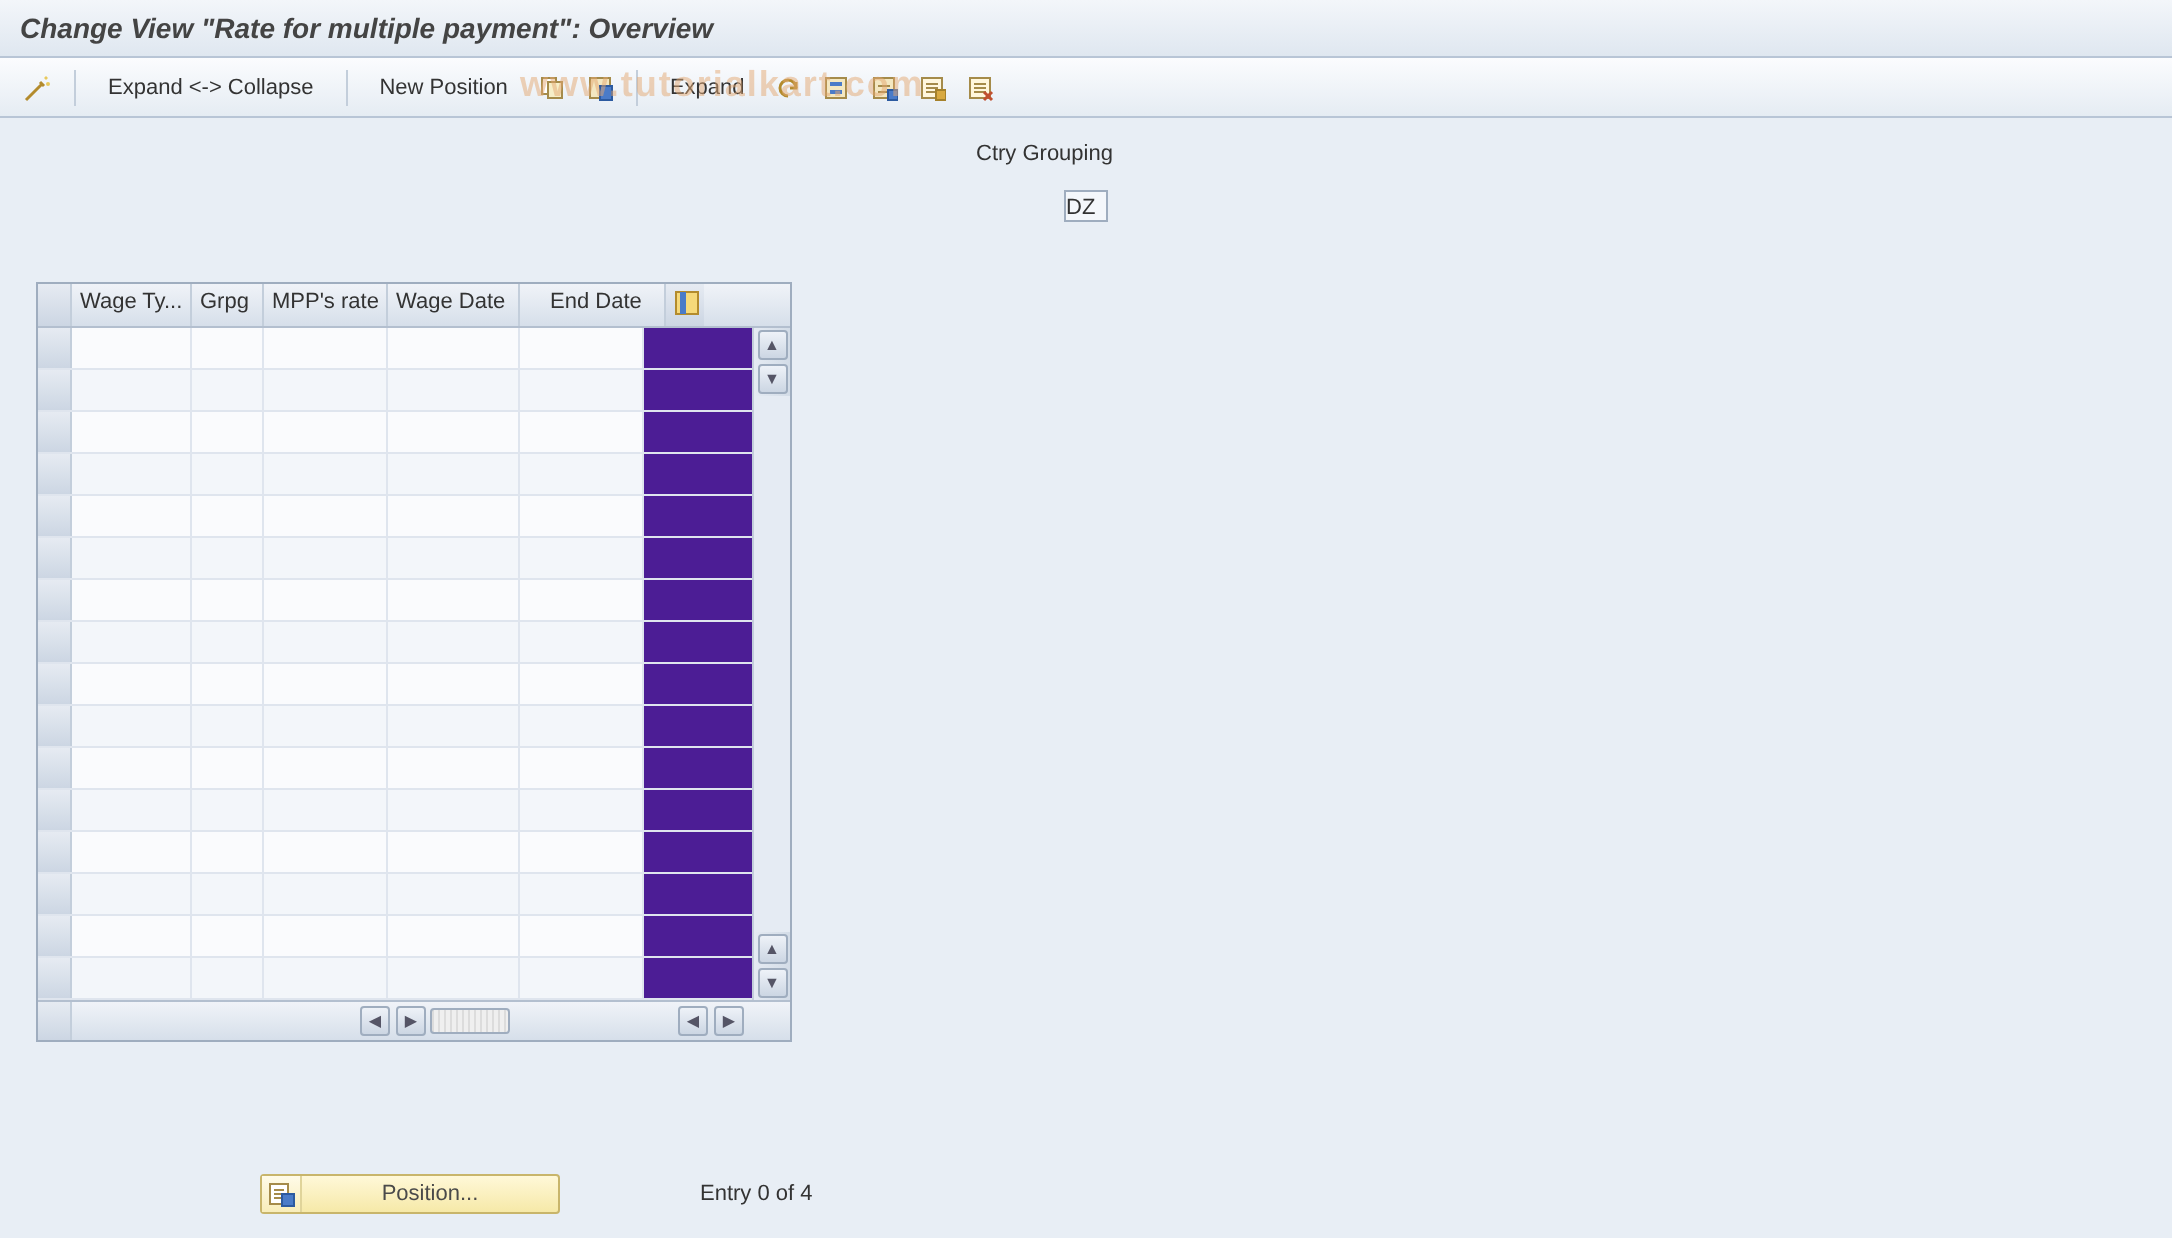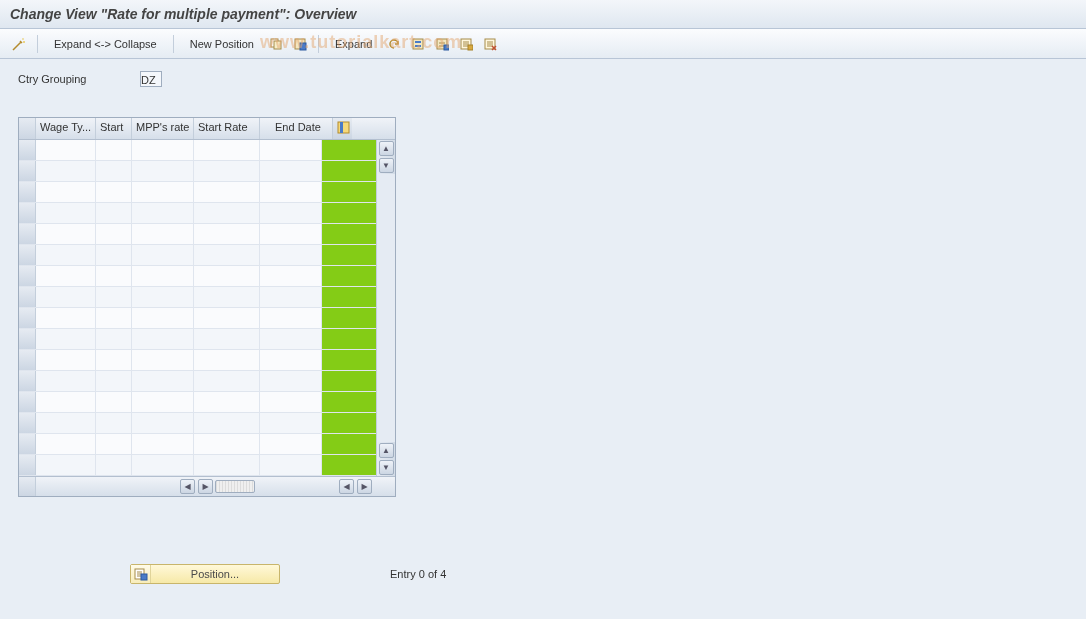--- a/index.html
+++ b/index.html
@@ -59,35 +59,36 @@
       letter-spacing: 1px;
       pointer-events:none;
       font-family: Liberation Sans, sans-serif;
     }
     .content-area {
       padding: 12px 18px;
     }
     .form-row {
       display: flex; align-items: center; gap: 12px;
       margin-bottom: 20px;
+      flex-direction: column;
     }
     .form-label { width: 110px; color:#333; }
     .form-value-box {
       border: 1px solid #9fadbf;
       background: #f4f7fb;
       padding: 1px 0;
       min-width: 22px; height: 16px;
       font-size: 11px;
       line-height:14px;
     }
     
     .grid-wrap {
       margin-top: 30px;
       border: 1px solid #9fadbf;
-      background: #84cc16;
+      background: #4c1d95;
       width: 378px;
       position: relative;
     }
     .grid-head {
       display:flex;
       background: linear-gradient(#f0f3f8,#d6dfea);
       border-bottom: 1px solid #b3bfcf;
       height: 22px;
     }
     .grid-head .hcell {
@@ -166,22 +167,22 @@
       border:1px solid #9fadbf;
       background:repeating-linear-gradient(90deg,#dcdcdc 0 1px,#efefef 1px 3px);
       border-radius:2px;
       cursor:pointer;
     }
     .hscroll .spacer{ flex:1; }
     .hscroll .vsbox { width:19px; }
     
     .pos-bar {
       position:absolute;
-      left: 130px; top: 564px;
-      display:flex; align-items:center; gap: 110px;
+      left: 130px; top: 587px;
+      display:flex; align-items:center; gap: 70px;
     }
     .pos-btn {
       display:flex; align-items:center;
       background: linear-gradient(#fff8d8,#f6e9a8);
       border:1px solid #c8b56b;
       border-radius:2px;
       height:20px;
       width: 150px;
       cursor:pointer;
     }
@@ -267,23 +268,23 @@
 <div class="content-area">
   <div class="form-row">
     <span class="form-label">Ctry Grouping</span>
     <span class="form-value-box">DZ</span>
   </div>
 
   <div class="grid-wrap">
     <div class="grid-head">
       <div class="hcell sel"></div>
       <div class="hcell c1">Wage Ty...</div>
-      <div class="hcell c2">Start</div>
+      <div class="hcell c2">Grpg</div>
       <div class="hcell c3">MPP's rate</div>
-      <div class="hcell c4">Start Rate</div>
+      <div class="hcell c4">Wage Date</div>
       <div class="hcell c5">End Date</div>
       <div class="hcell cfg">
         <svg class="config-icon-svg" width="13" height="13" viewBox="0 0 13 13">
             <rect x="1" y="1" width="11" height="11" fill="#f6d97a" stroke="#b38b2d"></rect>
             <rect x="3" y="1" width="3" height="11" fill="#4a7bc8"></rect>
           </svg>
       </div>
     </div>
     <div class="grid-body">
       <div class="rows-col" id="rows-col">

